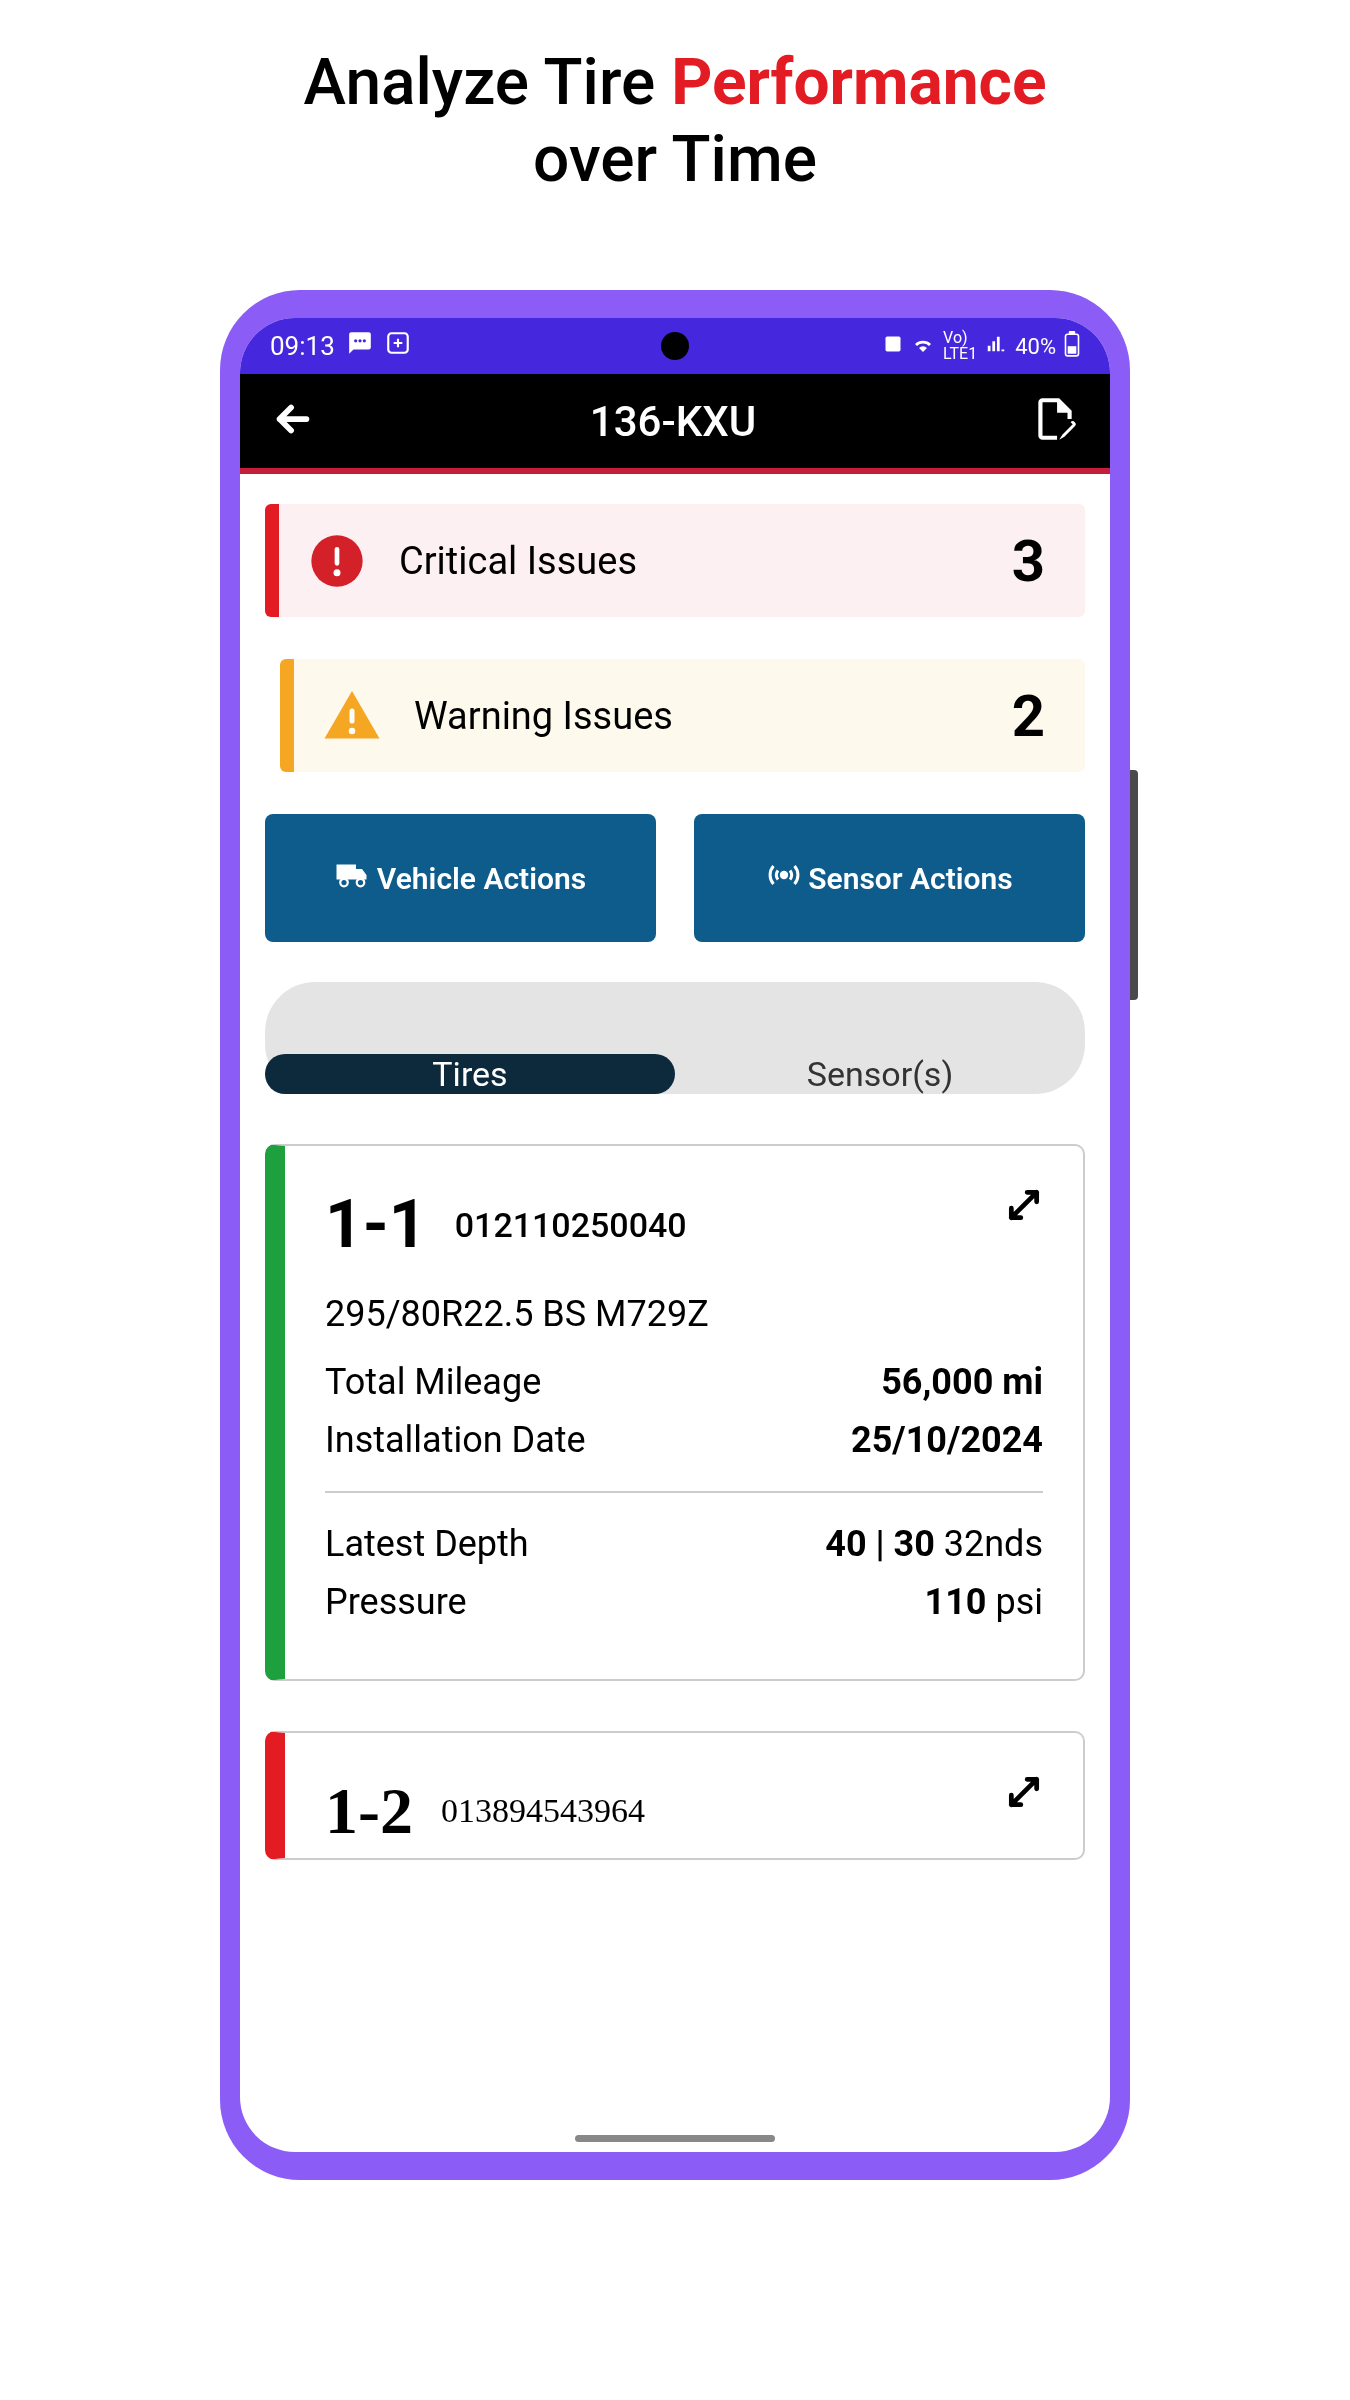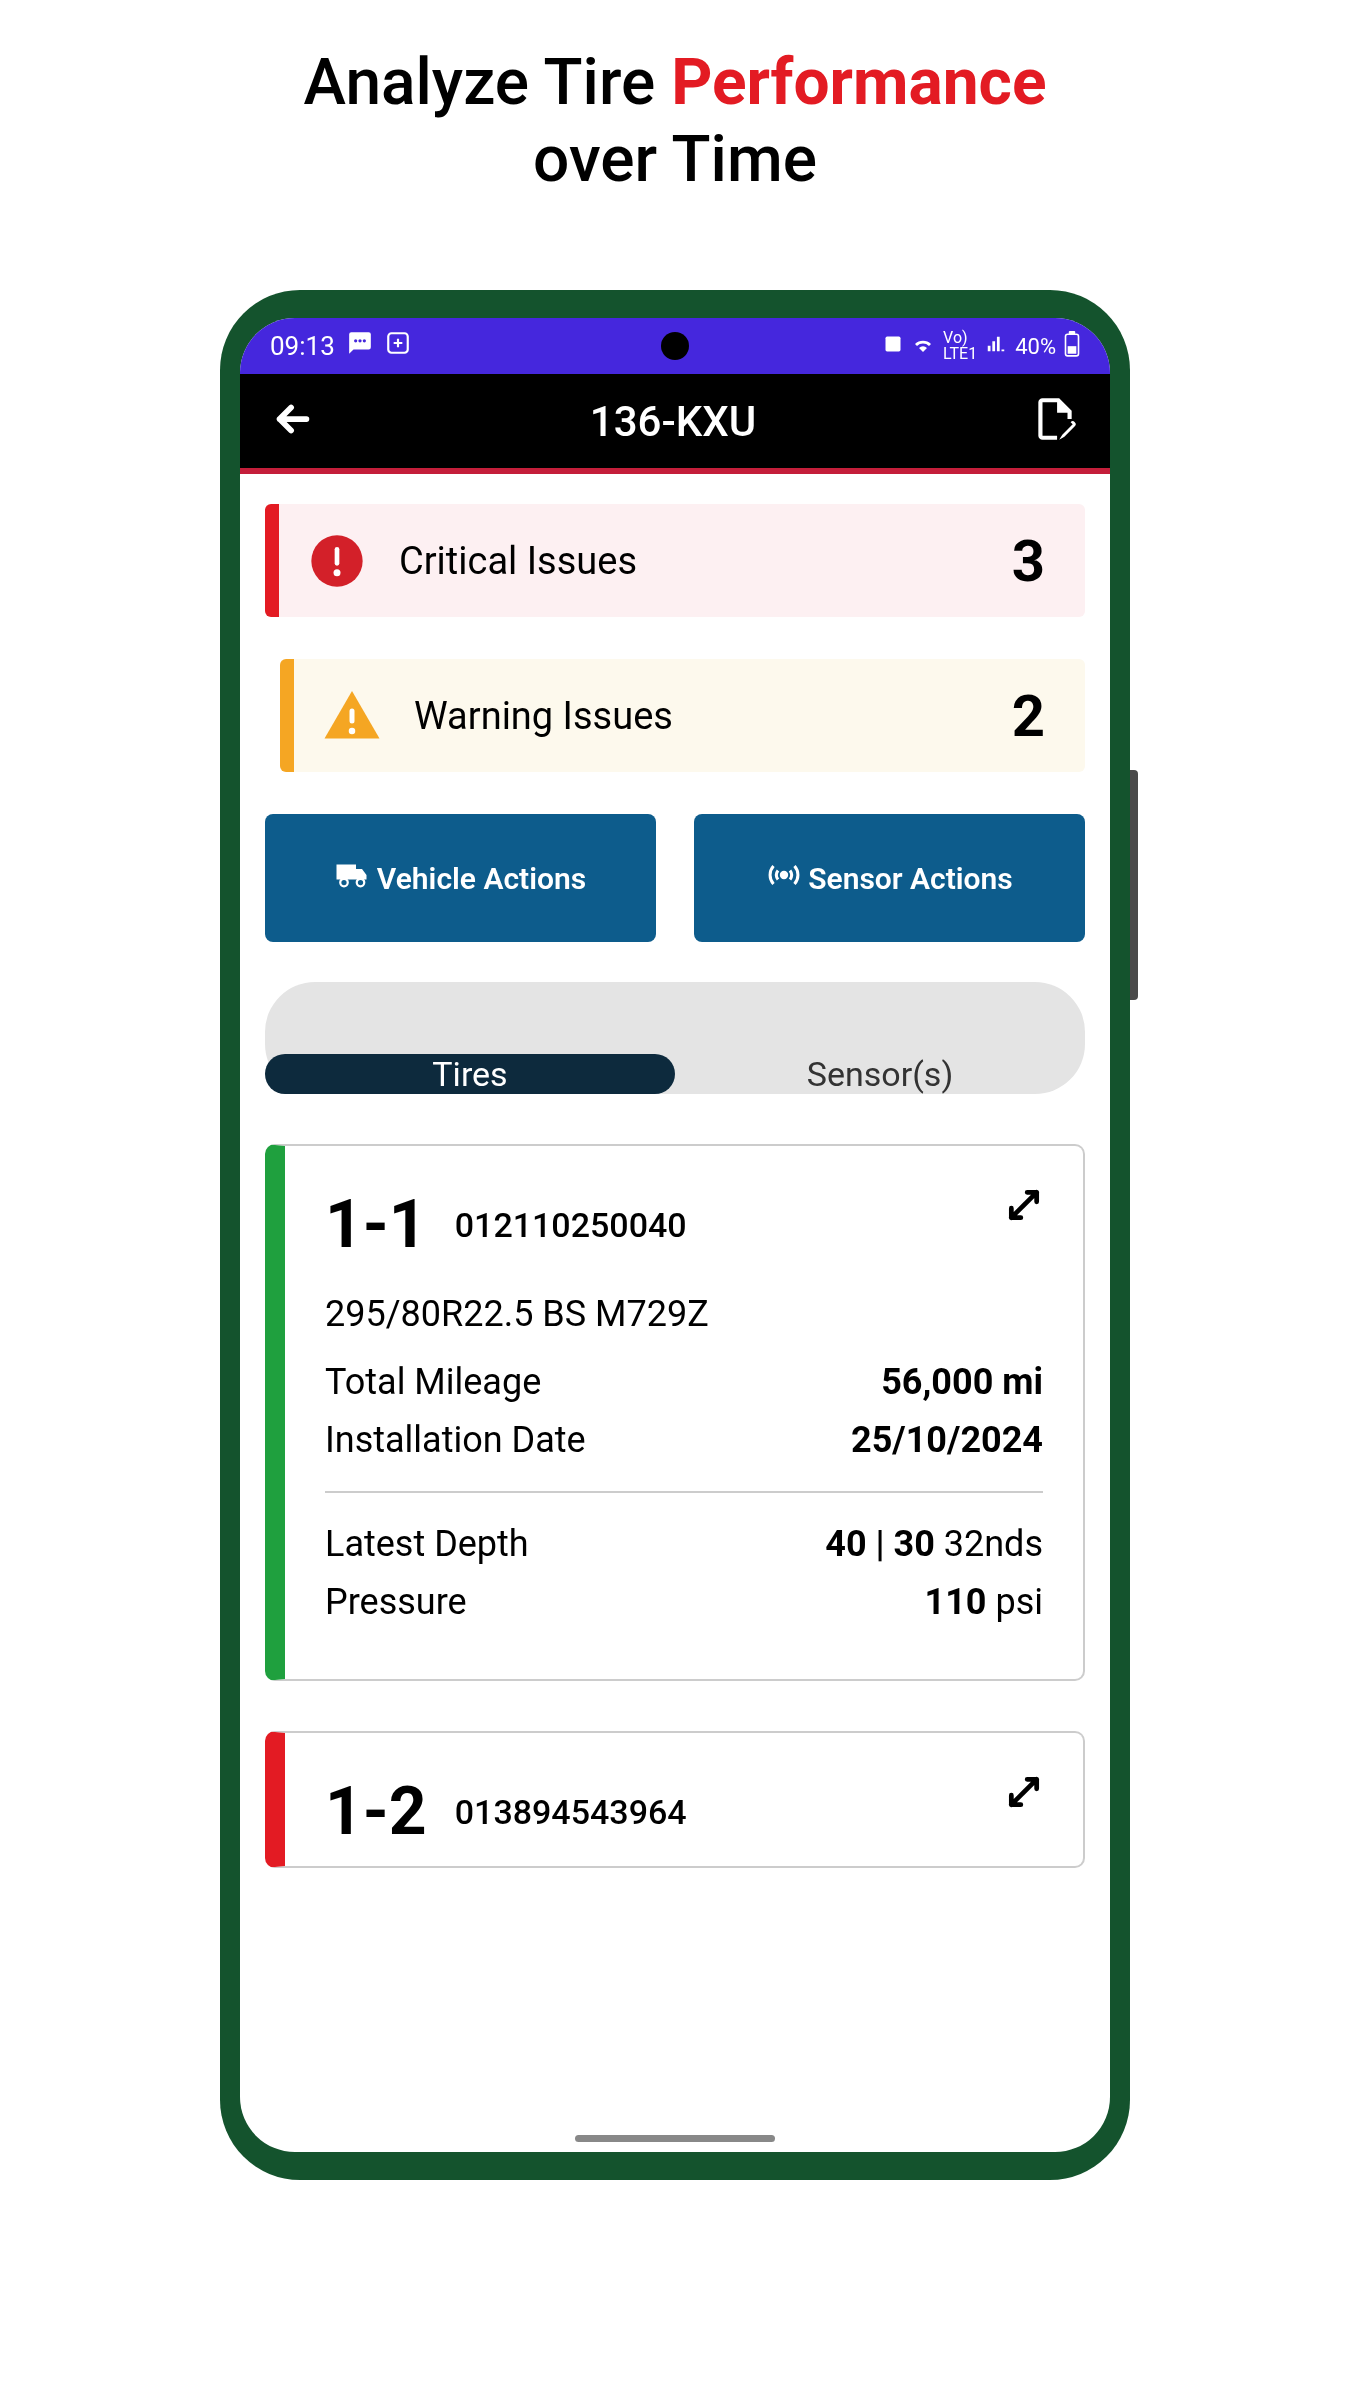--- a/index.html
+++ b/index.html
@@ -18,21 +18,21 @@
     padding-top: 45px;
     line-height: 1.2;
   }
   .marketing-title .highlight { color: #e31b23; font-weight: 700; }
   .phone-frame {
     position: absolute;
     left: 220px;
     top: 290px;
     width: 910px;
     height: 1890px;
-    background: #14532d;
+    background: #8b5cf6;
     border-radius: 80px;
     padding: 28px 20px;
   }
   .phone-screen {
     width: 100%;
     height: 100%;
     background: #fff;
     border-radius: 55px;
     overflow: hidden;
     position: relative;
@@ -315,21 +315,21 @@
         <div class="tire-row">
           <span>Latest Depth</span>
           <span><span class="value">40 | 30</span><span class="unit"> 32nds</span></span>
         </div>
         <div class="tire-row">
           <span>Pressure</span>
           <span><span class="value">110</span><span class="unit"> psi</span></span>
         </div>
       </div>
 
-      <div class="tire-card red" style="padding-bottom:16px;">
+      <div class="tire-card red" style="padding-bottom:9px;font-family:Liberation Serif, serif;">
         <span class="expand-icon">
           <svg width="38" height="38" viewBox="0 0 24 24" fill="none" stroke="#000" stroke-width="3" stroke-linecap="round" stroke-linejoin="round">
               <path d="M14 4h6v6M20 4l-9 9M10 20H4v-6M4 20l9-9"></path>
             </svg>
         </span>
         <div class="tire-top">
           <span class="tire-pos">1-2</span>
           <span class="tire-serial">013894543964</span>
         </div>
       </div>

